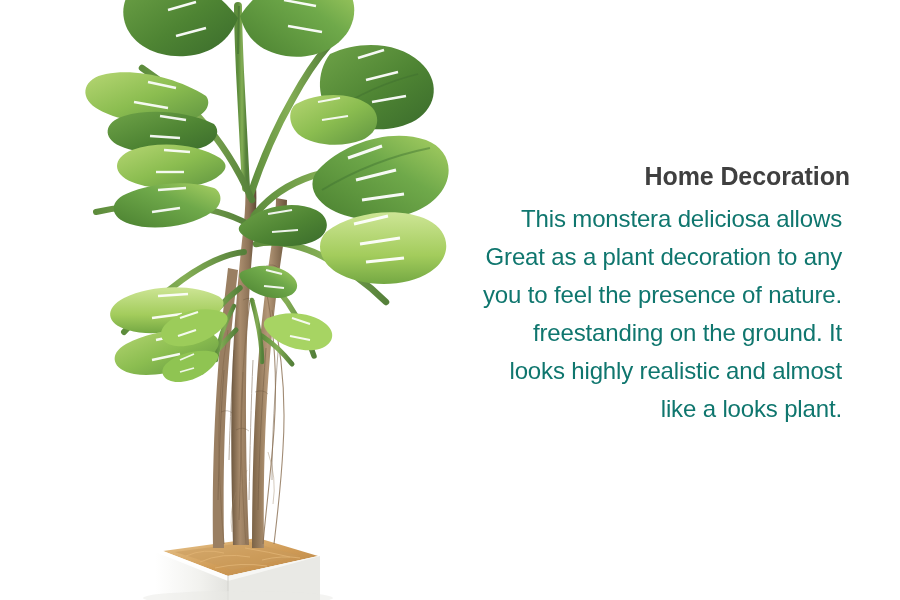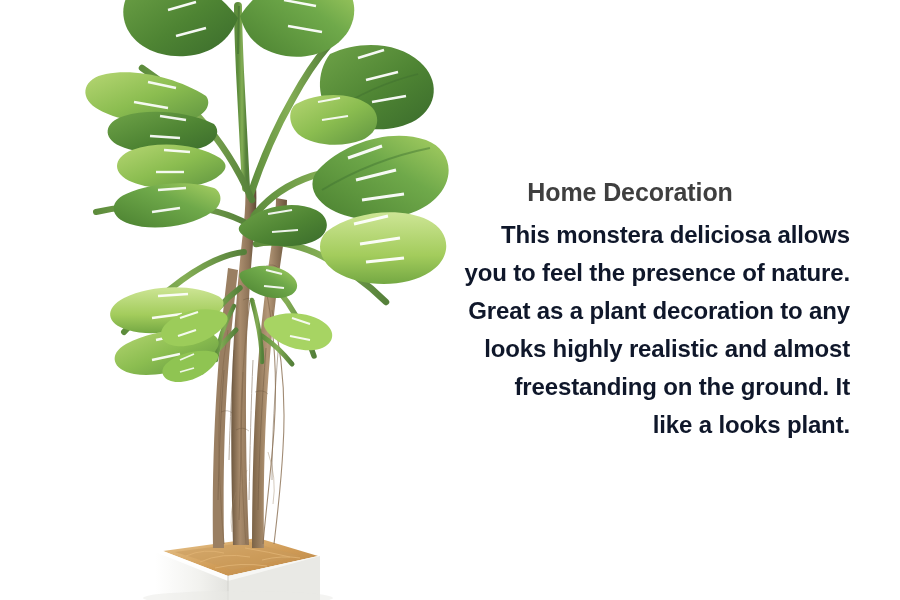--- a/index.html
+++ b/index.html
@@ -8,25 +8,25 @@
   .stage{position:relative;width:900px;height:600px;background:#ffffff;overflow:hidden;}
 
   
   .photo{position:absolute;left:0;top:0;width:450px;height:600px;overflow:hidden;}
   .plant-svg{position:absolute;left:0;top:0;width:450px;height:600px;}
 
   
   .copy{position:absolute;left:410px;top:160px;width:440px;text-align:right;}
   .headline{
     font-size:25px;font-weight:bold;color:#3f3f3f;
-    letter-spacing:-0.1px;line-height:32px;margin:16px 0 8px 0;text-align:center;
+    letter-spacing:-0.1px;line-height:32px;margin:0 0 8px 0;
   }
   .bodycopy{
-    font-size:24px;font-weight:700;color:#0f172a;
-    line-height:38px;margin:0;letter-spacing:-0.15px;
+    font-size:24px;font-weight:400;color:#0f766e;
+    line-height:38px;margin:8px;letter-spacing:-0.15px;
   }
   .bodycopy .ln{display:block;}
 </style>
 </head>
 <body>
 
 <div class="stage">
 
   <div class="photo">
     <svg class="plant-svg" viewBox="0 0 450 600" xmlns="http://www.w3.org/2000/svg">
@@ -313,21 +313,21 @@
       </g>
 
       <ellipse cx="238" cy="598" rx="95" ry="7" fill="#e9e9e6" opacity="0.5"></ellipse>
     </svg>
   </div>
 
   <div class="copy">
     <h2 class="headline">Home Decoration</h2>
     <p class="bodycopy">
       <span class="ln">This monstera deliciosa allows</span>
+      <span class="ln">Great as a plant decoration to any</span>
       <span class="ln">you to feel the presence of nature.</span>
-      <span class="ln">Great as a plant decoration to any</span>
+      <span class="ln">freestanding on the ground. It</span>
       <span class="ln">looks highly realistic and almost</span>
-      <span class="ln">freestanding on the ground. It</span>
       <span class="ln">like a looks plant.</span>
     </p>
   </div>
 
 </div>
 
 </body></html>

